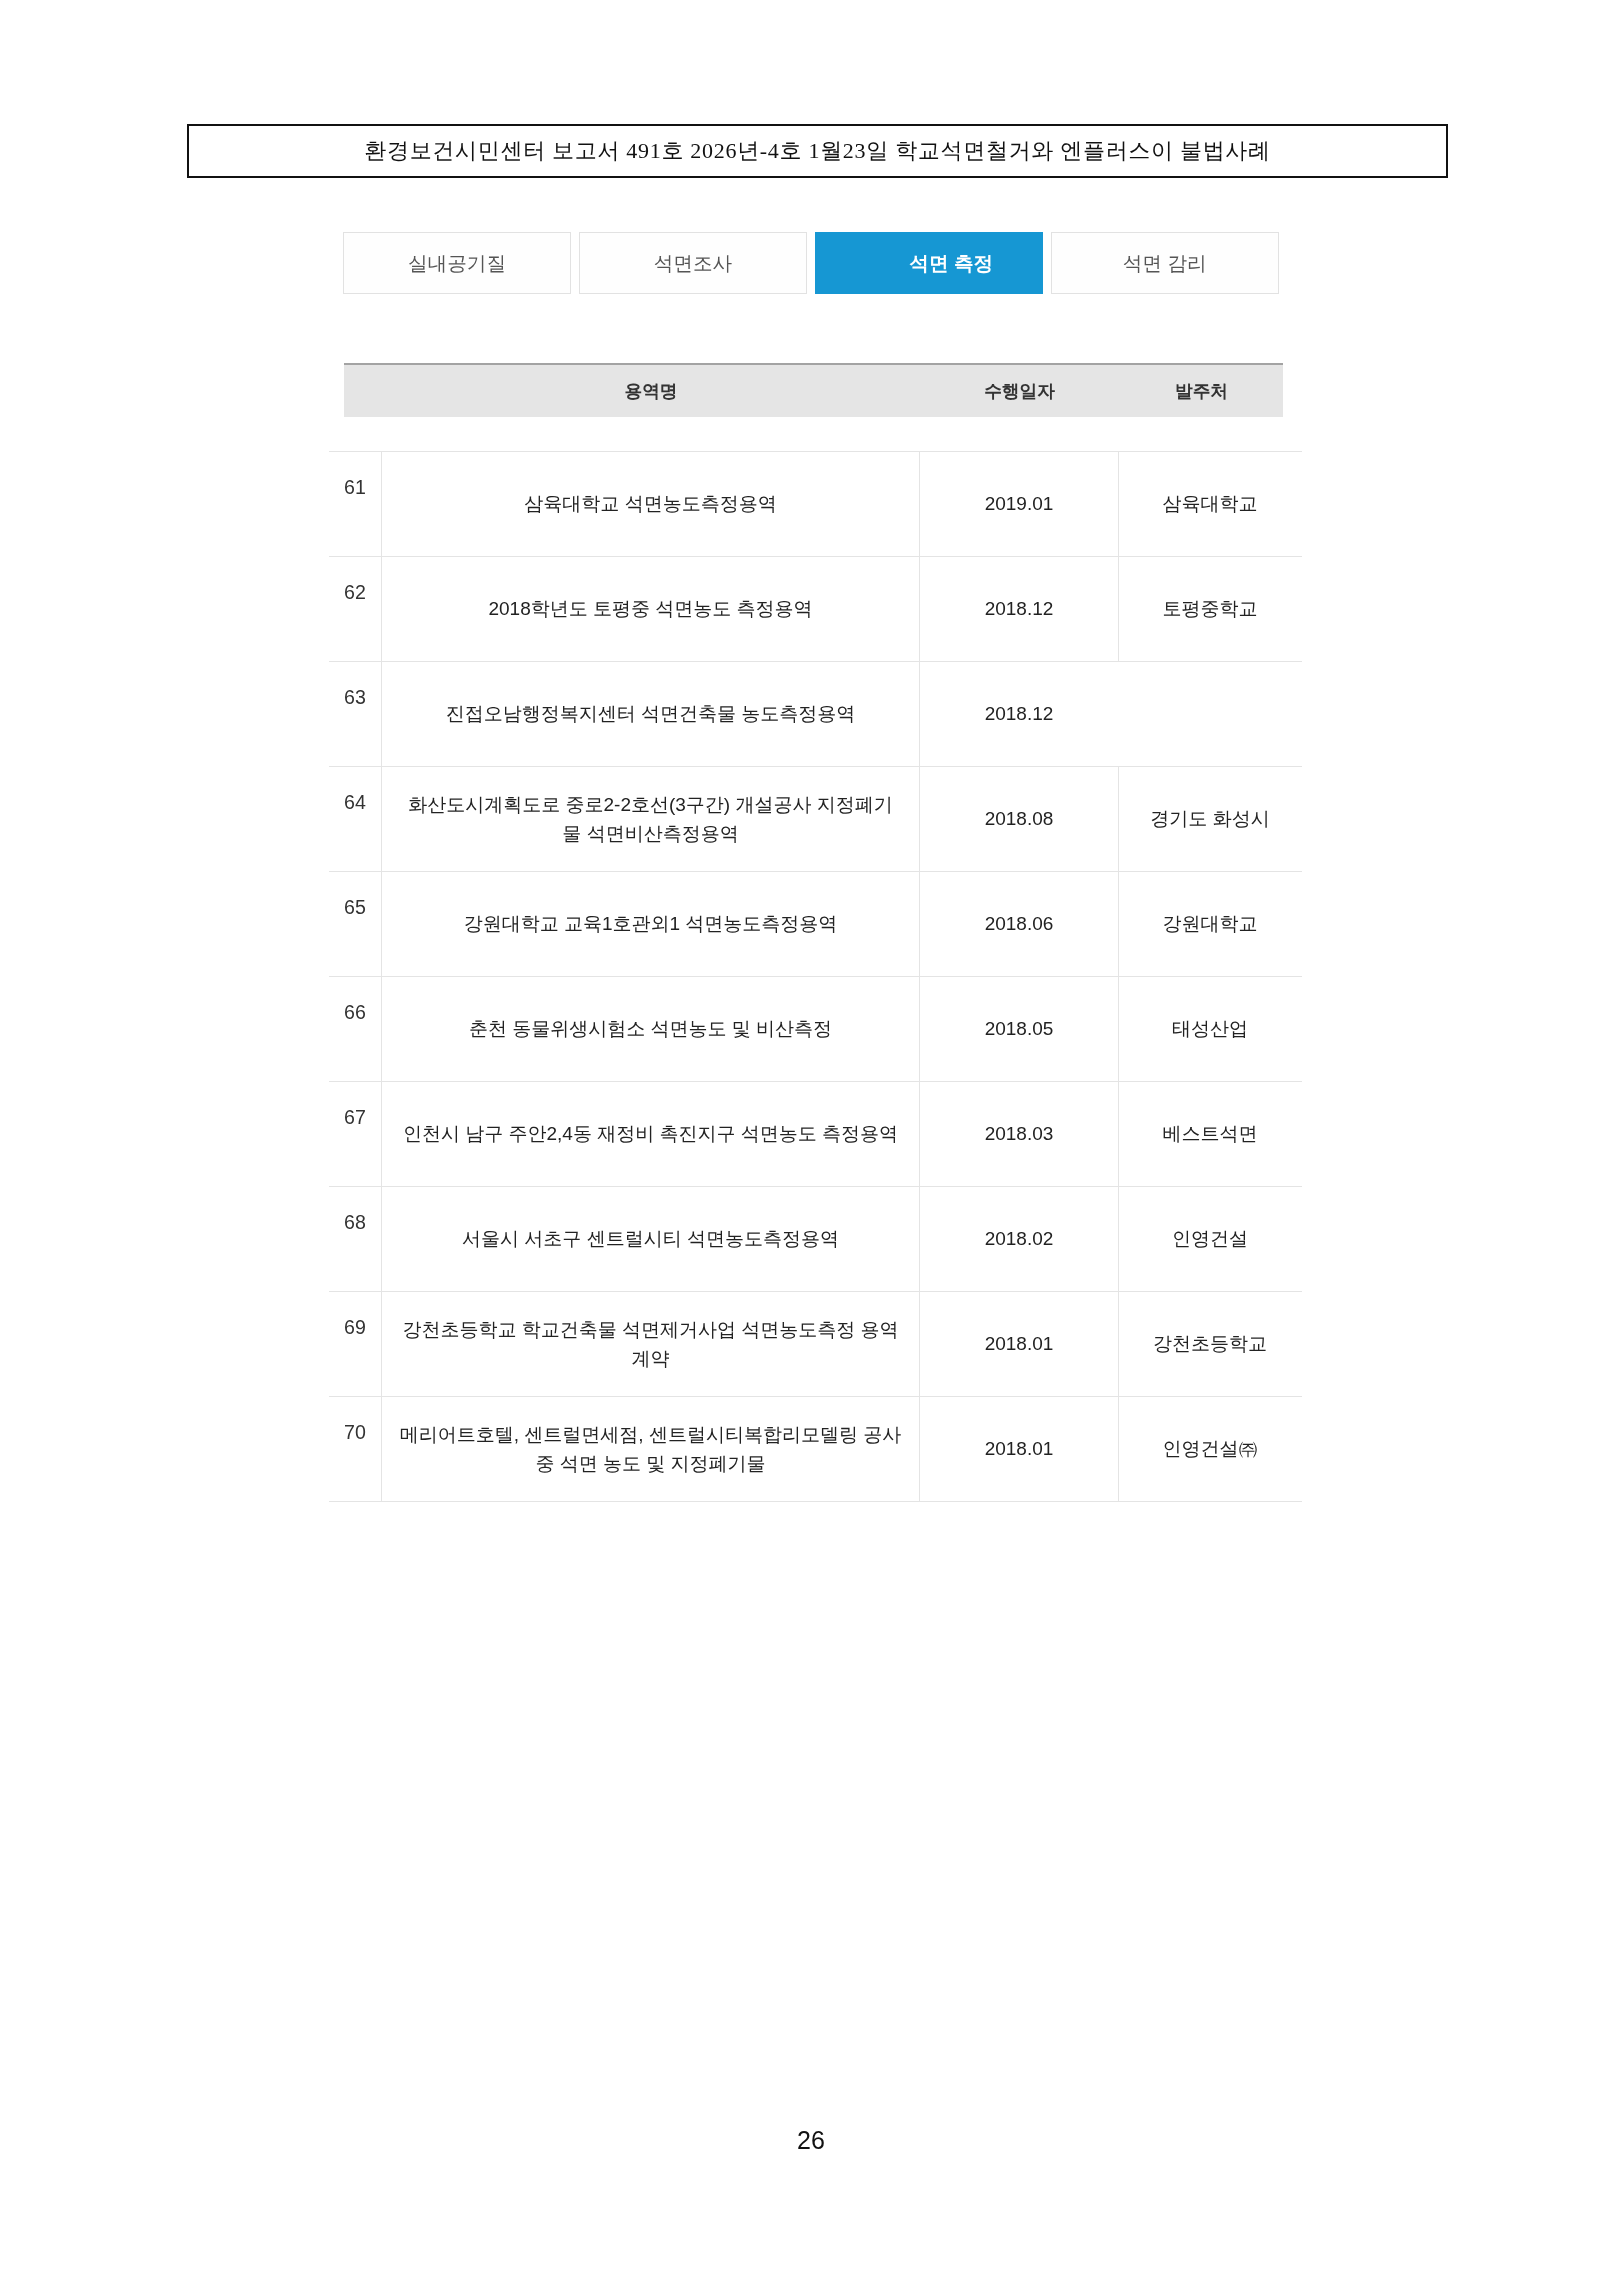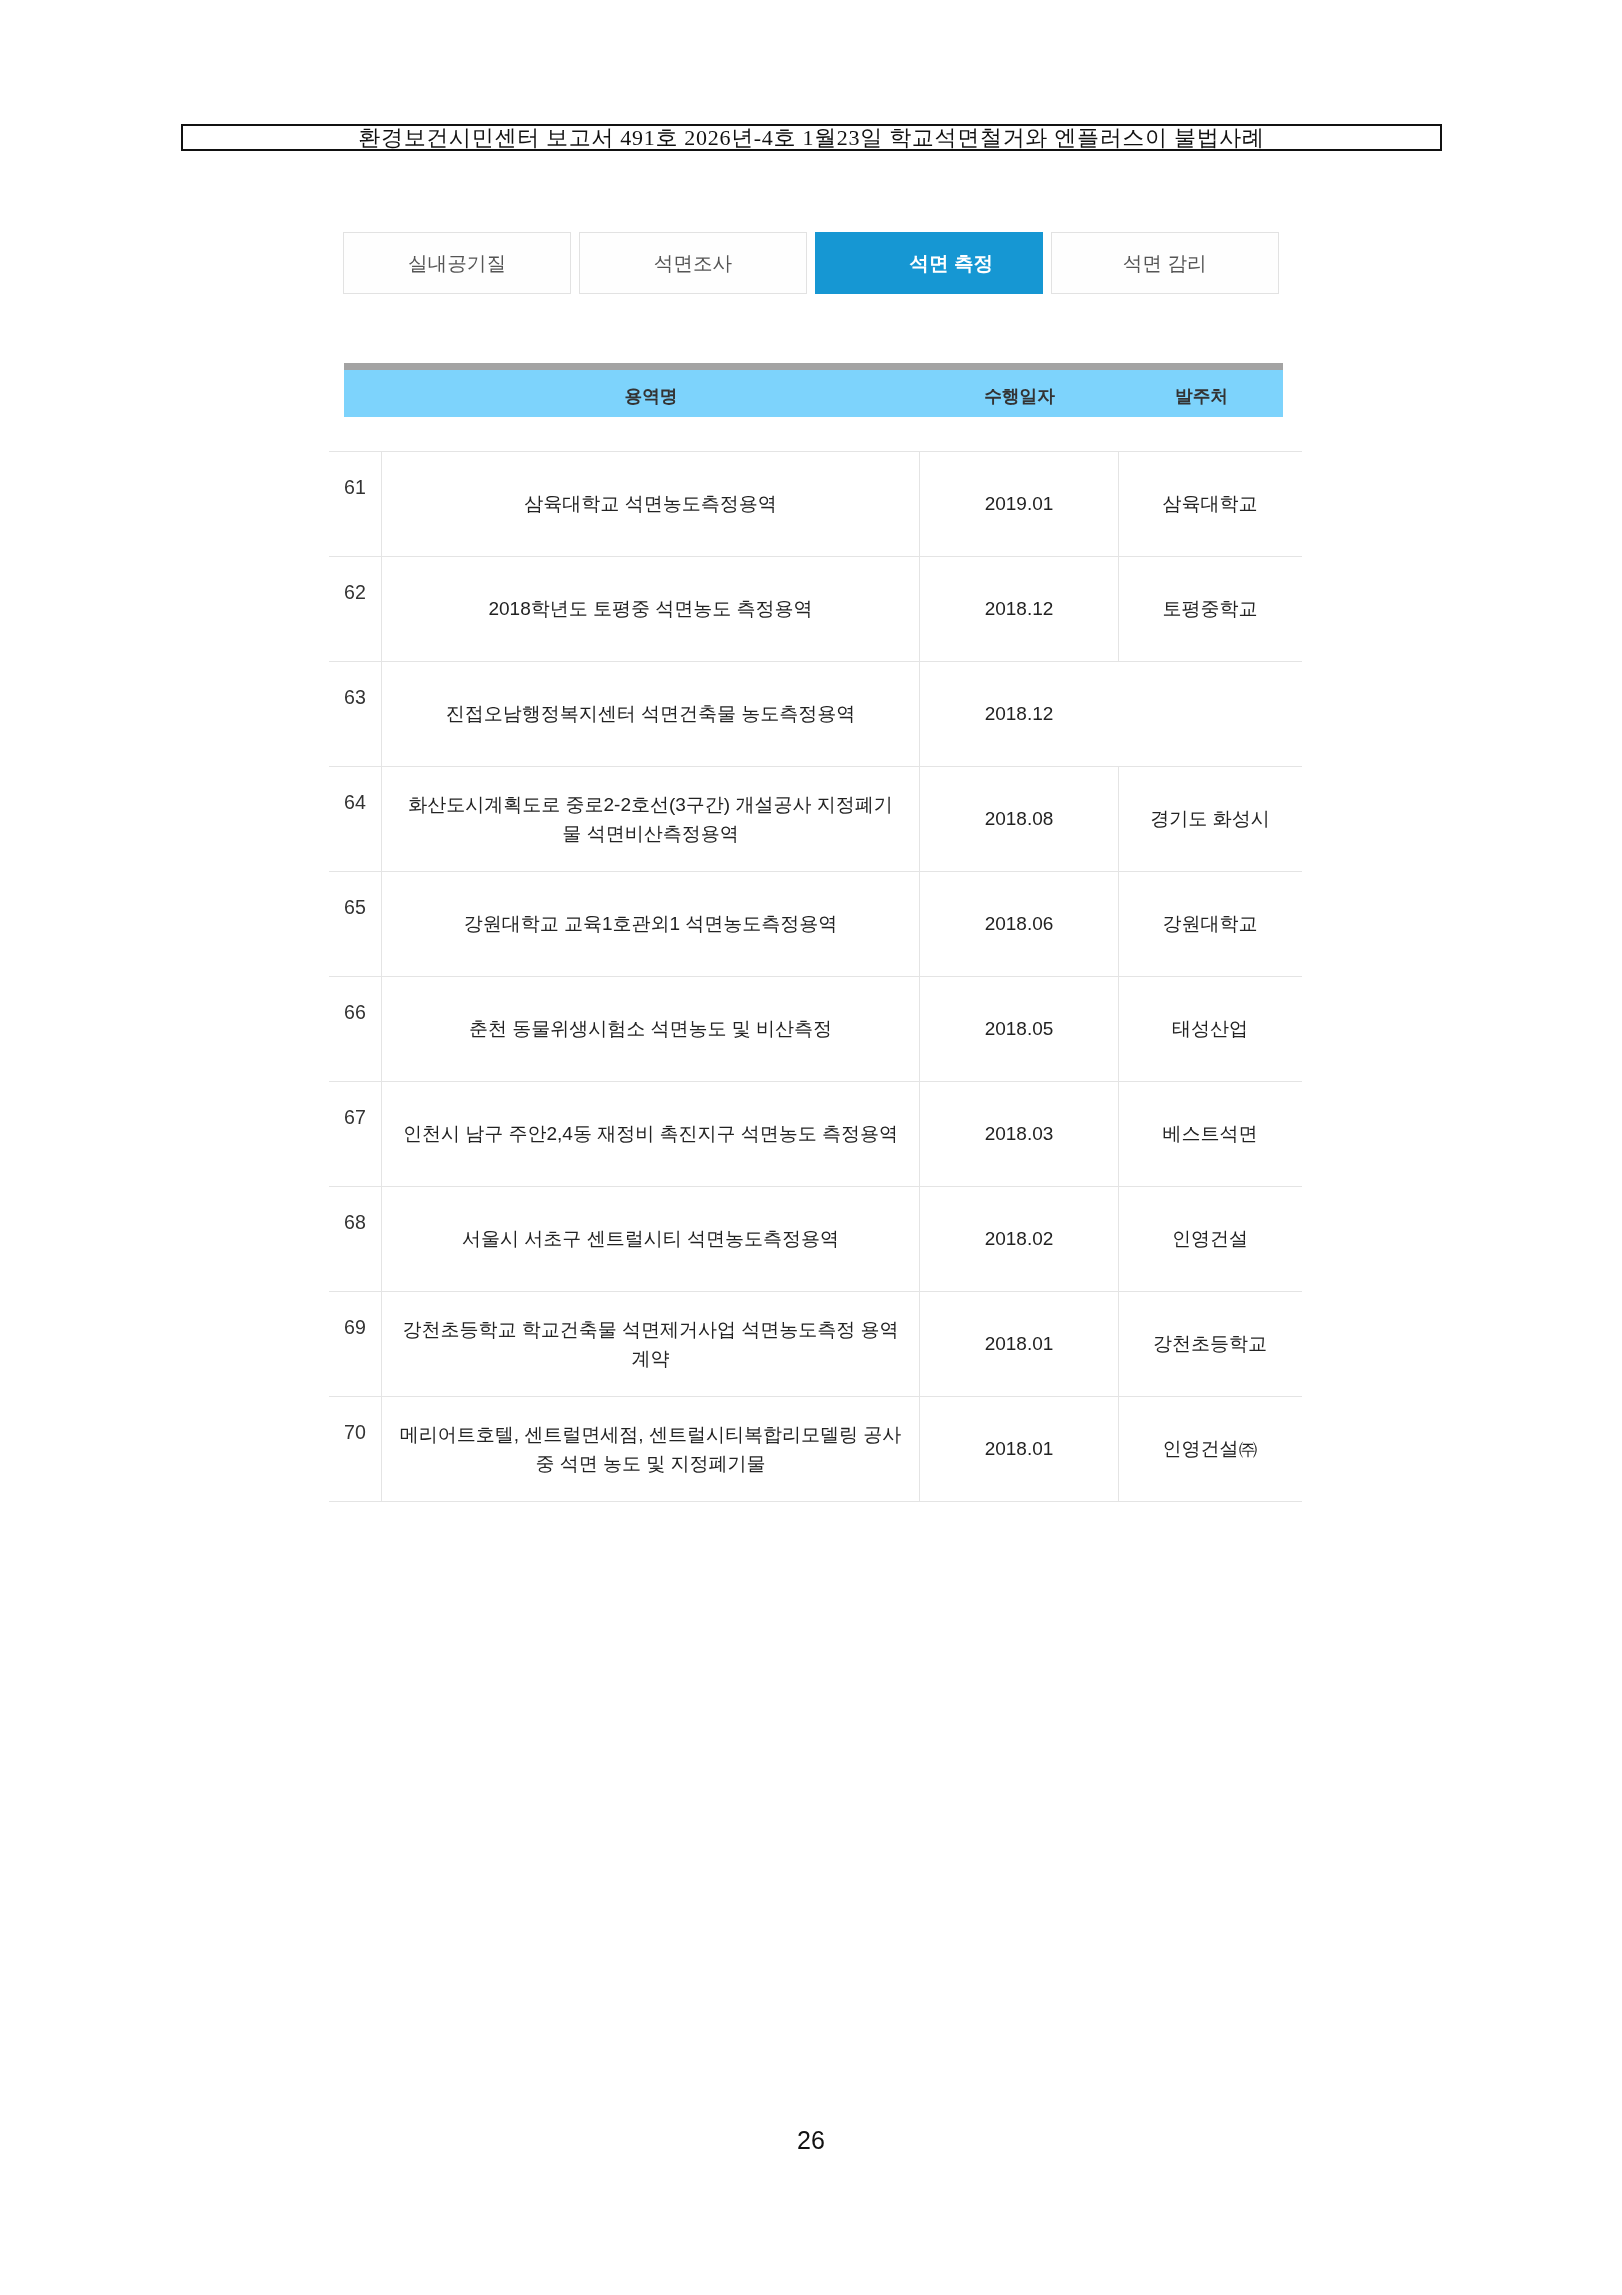--- a/index.html
+++ b/index.html
@@ -2,21 +2,21 @@
 <html style="--accent: #1697d3;font-size:10.5px"><head>
 <meta charset="utf-8">
 <style>
   html,body{margin:0;padding:0;}
   body{
     width:1622px;height:2295px;position:relative;background:#ffffff;
     font-family:"Liberation Sans","DejaVu Sans",sans-serif;color:#222;
   }
   
   .report-header{
-    position:absolute;left:181px;top:124px;width:1261px;height:27px;
+    position:absolute;left:187px;top:124px;width:1261px;height:54px;
     border:2.6px solid #111;box-sizing:border-box;
     display:flex;align-items:center;justify-content:center;
   }
   .report-header span{
     font-family:"Liberation Serif","DejaVu Serif",serif;
     font-size:22px;color:#111;letter-spacing:0.7px;white-space:nowrap;
   }
   
   .tabs{
     position:absolute;left:343px;top:232px;display:flex;gap:7.9px;
@@ -26,21 +26,21 @@
     background:#fefefe;border:1.3px solid #e2e2e2;
     display:flex;align-items:center;justify-content:center;
     font-size:19.6px;color:#555;font-weight:500;cursor:pointer;
   }
   .tab.active{
     background:var(--accent,#1697d3);border:none;color:#ffffff;font-weight:700;padding-left:45px;
   }
   
   .thead{
     position:absolute;left:344px;top:363px;width:939px;height:54px;
-    box-sizing:border-box;background:#7dd3fc;border-top:7px solid #a3a3a3;
+    box-sizing:border-box;background:#e5e5e5;border-top:2px solid #a3a3a3;
   }
   .thead .col{
     position:absolute;top:0;height:52px;display:flex;align-items:center;justify-content:center;
     font-size:17.7px;font-weight:700;color:#333;
   }
   .col-name{left:39px;width:536px;}
   .col-date{left:576px;width:199px;}
   .col-client{left:775px;width:165px;}
   
   .tbody{

